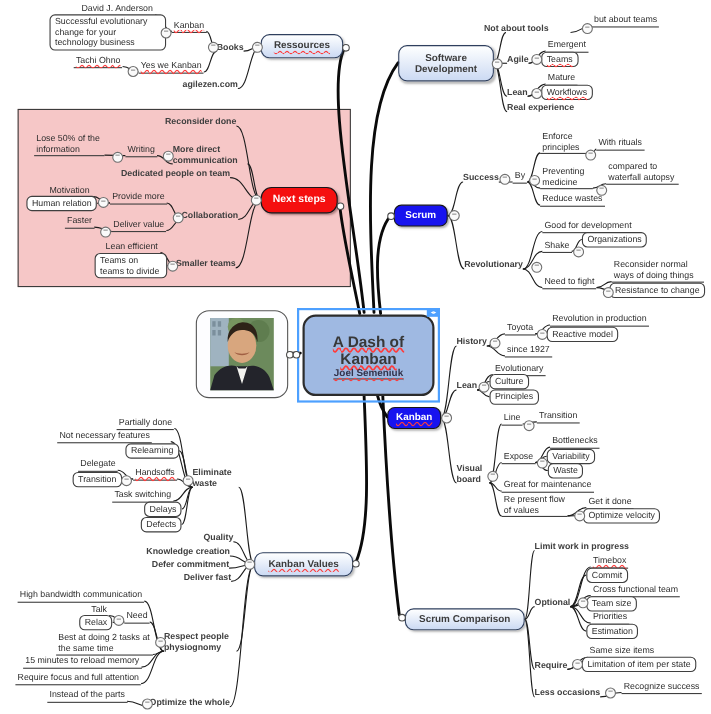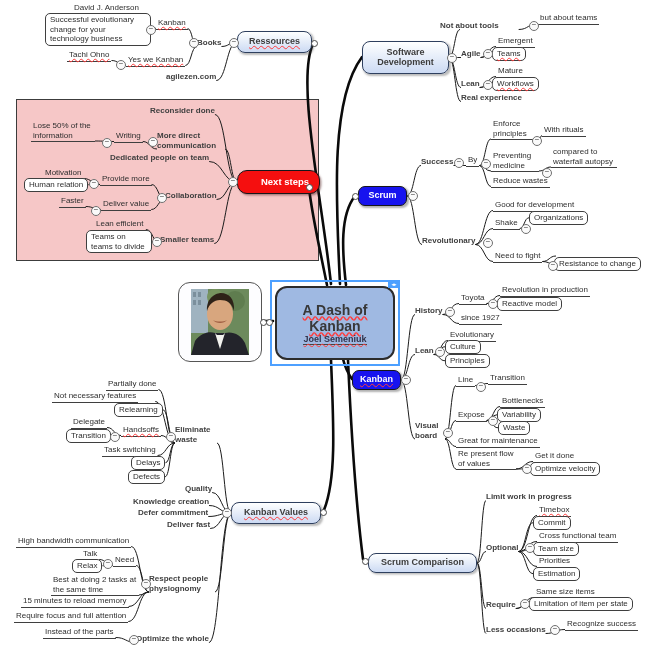--- a/index.html
+++ b/index.html
@@ -17,21 +17,21 @@
   .bx{border:1px solid #3f3f3f;border-radius:5px;padding:1px 4px;background:#fff;}
   .sq{text-decoration-line:underline;text-decoration-style:wavy;text-decoration-color:#ff3b3b;text-underline-offset:1px;}
   .pri{background:linear-gradient(#feffff,#ccdaf3);border:1px solid #2e3f5e;border-radius:8px;
        font-weight:bold;color:#3c3c3c;display:flex;align-items:center;justify-content:center;
        text-align:center;font-size:9px;box-shadow:1.5px 1.5px 2px rgba(60,60,60,.35);}
   .blue{background:#1713ef;color:#fff;border:1.5px solid #16161a;border-radius:7px;font-weight:bold;
         font-size:9px;display:flex;align-items:center;justify-content:center;
         box-shadow:1.5px 1.5px 2px rgba(60,60,60,.4);}
   .red{background:#f50f0f;color:#fff;border:1.5px solid #16161a;border-radius:10px;font-weight:bold;
        font-size:9.5px;display:flex;align-items:center;justify-content:center;
-       box-shadow:1.5px 1.5px 2px rgba(80,30,30,.45);padding-left:13px;}
+       box-shadow:1.5px 1.5px 2px rgba(80,30,30,.45);}
   .collapse{position:absolute;width:8px;height:8px;border:1px solid #707070;border-radius:50%;
             background:#fafafa;color:#444;font-size:8px;line-height:6.5px;text-align:center;z-index:5;}
   .dot{position:absolute;width:5px;height:5px;border:1px solid #4a4a4a;border-radius:50%;background:#fff;z-index:5;}
   .center-frame{position:absolute;left:270px;top:280px;width:126px;height:82px;border:2px solid #4da0ff;z-index:3;}
   .center-node{position:absolute;left:3px;top:4px;right:3px;bottom:4px;background:#9fb9e2;
                border:2px solid #2c2c2c;border-radius:12px;display:flex;flex-direction:column;
                align-items:center;justify-content:center;z-index:3;}
   .center-title{font-size:14px;line-height:16px;font-weight:bold;color:#383838;text-align:center;
                 width:100px;text-decoration-line:underline;}
   .center-sub{font-size:9px;font-weight:bold;color:#33334a;border-bottom:1px solid #444;
@@ -184,20 +184,21 @@
   <div class="nd u w" id="enforce_principles" style="left:491px;top:119px;width:44px">Enforce principles</div>
   <div class="nd u" id="with_rituals" style="left:542px;top:125px">With rituals</div>
   <div class="nd u w" id="preventing_medicine" style="left:491px;top:151px;width:44px">Preventing medicine</div>
   <div class="nd u w" id="compared_waterfall" style="left:551px;top:147px;width:62px">compared to waterfall autopsy</div>
   <div class="nd u" id="reduce_wastes" style="left:491px;top:176px">Reduce wastes</div>
   <div class="nd b" id="revolutionary" style="left:422px;top:236px">Revolutionary</div>
   <div class="nd u" id="good_for_dev" style="left:493px;top:200px">Good for development</div>
   <div class="nd u" id="shake" style="left:493px;top:218px">Shake</div>
   <div class="nd bx" id="organizations" style="left:529px;top:211px">Organizations</div>
   <div class="nd u" id="need_to_fight" style="left:493px;top:251px">Need to fight</div>
+  <div class="nd u w" id="reconsider_normal" style="left:556px;top:236px;width:80px">Reconsider normal ways of doing things</div>
   <div class="nd bx" id="resistance_change" style="left:554px;top:257px">Resistance to change</div>
 
   <div class="nd red" id="next_steps" style="left:237px;top:170px;width:68px;height:22px">Next steps</div>
   <div class="nd b" id="reconsider_done" style="left:150px;top:106px">Reconsider done</div>
   <div class="nd u w" id="lose50" style="left:31px;top:121px;width:60px">Lose 50% of the information</div>
   <div class="nd u" id="writing" style="left:114px;top:131px">Writing</div>
   <div class="nd b w" id="more_direct" style="left:157px;top:131px;width:68px">More direct communication</div>
   <div class="nd b" id="dedicated_people" style="left:110px;top:153px">Dedicated people on team</div>
   <div class="nd u" id="motivation" style="left:43px;top:168px">Motivation</div>
   <div class="nd bx" id="human_relation" style="left:24px;top:178px">Human relation</div>

